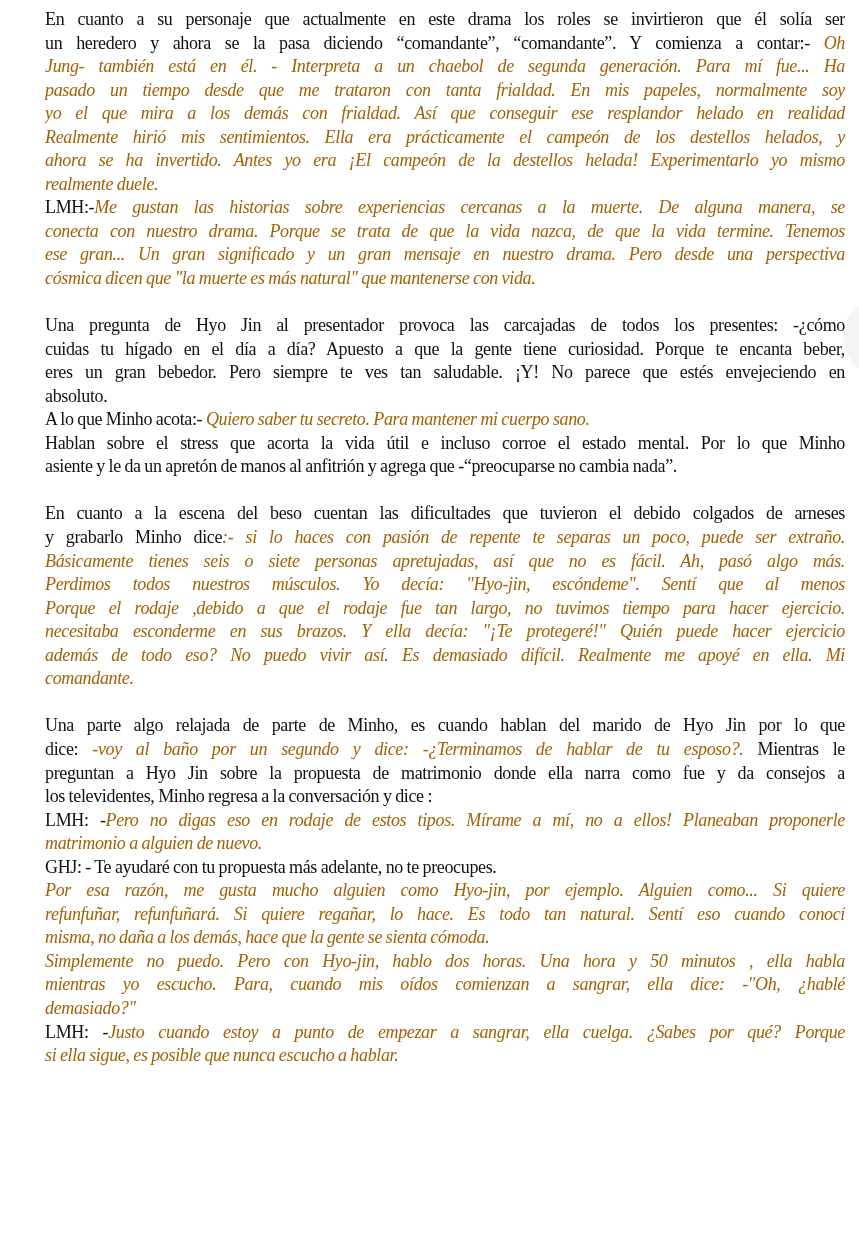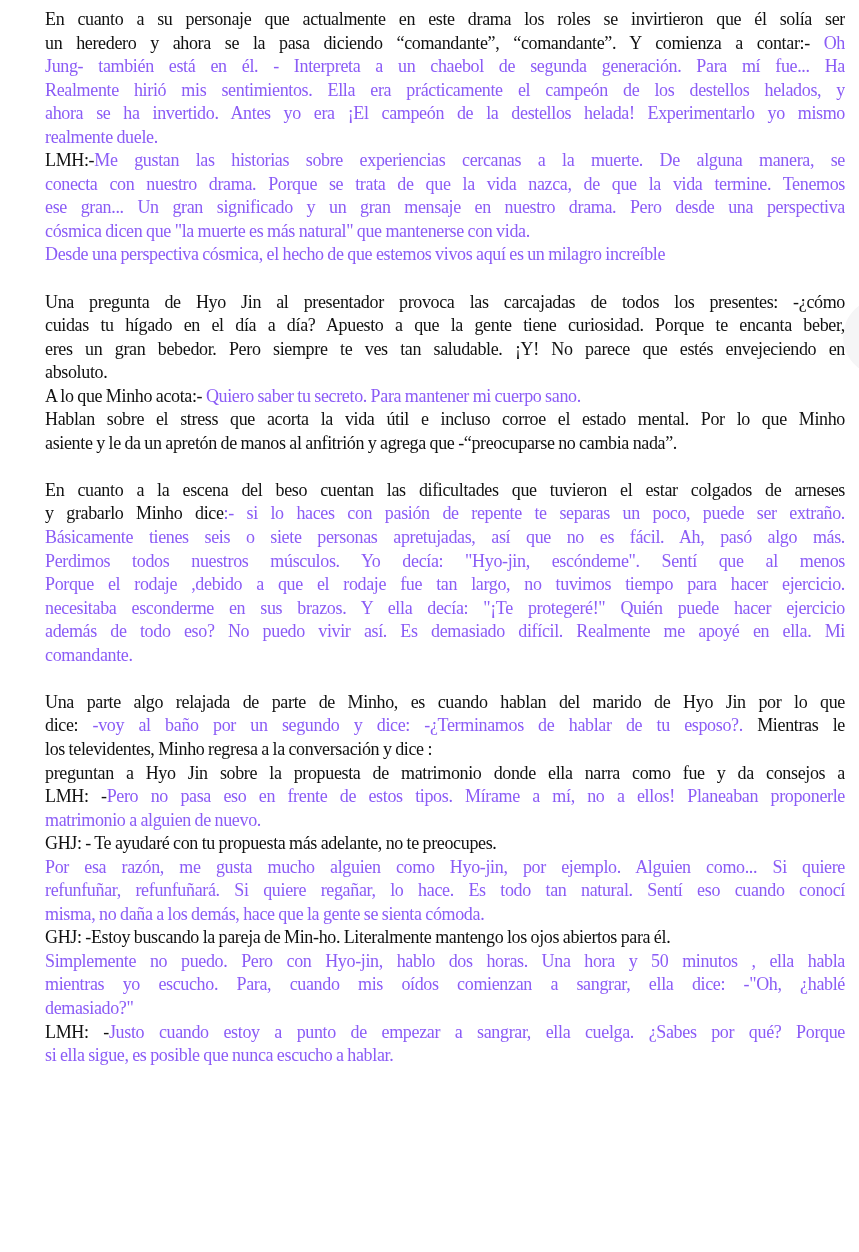--- a/index.html
+++ b/index.html
@@ -7,77 +7,77 @@
   .page {
     position: absolute; left: 45px; top: 8px; width: 800px;
     font-family: "Liberation Serif", "DejaVu Serif", serif;
     font-size: 18px; line-height: 23.55px; color: #111111;
     letter-spacing: -0.35px; word-spacing: -0.5px;
   }
   .line { display: block; white-space: nowrap; height: 23.55px; }
   .line.justify { text-align: justify; text-align-last: justify; white-space: normal; overflow: hidden; }
   .blank { display: block; height: 23.55px; }
   .r { font-style: normal; color: #111111; }
-  .i { color: #8b5cf6; margin-top: 16px; }
+  .i { font-style: italic; color: #a16207; margin-top: 16px; }
   .deco-circle {
     position: absolute; left: 843px; top: 296px; width: 90px; height: 82px;
     border-radius: 50%; background: #f5f5f6;
   }
 </style>
 </head>
 <body>
 
 <div class="deco-circle"></div>
 <div class="page" id="page">
     <div class="paragraph">
       <span class="line justify"><span class="r">En cuanto a su personaje que actualmente en este drama los roles se invirtieron que él solía ser</span></span>
       <span class="line justify"><span class="r">un heredero y ahora se la pasa diciendo “comandante”, “comandante”.  Y comienza a contar:- </span><span class="i">Oh</span></span>
       <span class="line justify"><span class="i">Jung- también está en él.  - Interpreta a un chaebol de segunda generación. Para mí fue... Ha</span></span>
+      <span class="line justify"><span class="i">pasado un tiempo desde que me trataron con tanta frialdad.   En mis papeles, normalmente soy</span></span>
+      <span class="line justify"><span class="i">yo el que mira a los demás con frialdad. Así que conseguir ese resplandor helado en realidad</span></span>
       <span class="line justify"><span class="i">Realmente hirió mis sentimientos.  Ella era prácticamente el campeón de los destellos helados, y</span></span>
       <span class="line justify"><span class="i">ahora se ha invertido. Antes yo era ¡El campeón de la destellos helada! Experimentarlo yo mismo</span></span>
       <span class="line"><span class="i">realmente duele.</span></span>
       <span class="line justify"><span class="r">LMH:-</span><span class="i">Me gustan las historias sobre experiencias cercanas a la muerte.  De alguna manera, se</span></span>
       <span class="line justify"><span class="i">conecta con nuestro drama. Porque se trata de que la vida nazca, de que la vida termine. Tenemos</span></span>
       <span class="line justify"><span class="i">ese gran... Un gran significado y un gran mensaje en nuestro drama. Pero desde una perspectiva</span></span>
       <span class="line"><span class="i">cósmica dicen que "la muerte es más natural" que mantenerse con vida.</span></span>
-      <span class="line"><span class="i">Desde una perspectiva cósmica, el hecho de que estemos vivos aquí es un milagro increíble</span></span>
     </div>
     <span class="blank"></span>
     <div class="paragraph">
       <span class="line justify"><span class="r">Una pregunta de Hyo Jin al presentador provoca las carcajadas de todos los presentes:  -¿cómo</span></span>
       <span class="line justify"><span class="r">cuidas tu hígado en el día a día? Apuesto a que la gente tiene curiosidad. Porque te encanta beber,</span></span>
       <span class="line justify"><span class="r">eres un gran bebedor. Pero siempre te ves tan saludable.  ¡Y! No parece que estés envejeciendo en</span></span>
       <span class="line"><span class="r">absoluto.</span></span>
       <span class="line"><span class="r">A lo que Minho acota:- </span><span class="i">Quiero saber tu secreto. Para mantener mi cuerpo sano.</span></span>
       <span class="line justify"><span class="r">Hablan sobre el stress que acorta la vida útil e incluso corroe el estado mental. Por lo que Minho</span></span>
       <span class="line"><span class="r">asiente y le da un apretón de manos al anfitrión y agrega que -“preocuparse no cambia nada”.</span></span>
     </div>
     <span class="blank"></span>
     <div class="paragraph">
-      <span class="line justify"><span class="r">En cuanto a la escena del beso cuentan las dificultades que tuvieron el estar colgados de arneses</span></span>
+      <span class="line justify"><span class="r">En cuanto a la escena del beso cuentan las dificultades que tuvieron el debido colgados de arneses</span></span>
       <span class="line justify"><span class="r">y grabarlo Minho dice</span><span class="i">:- si lo haces con pasión de repente te separas un poco, puede ser extraño.</span></span>
       <span class="line justify"><span class="i">Básicamente tienes seis o siete personas apretujadas, así que no es fácil. Ah, pasó algo más.</span></span>
       <span class="line justify"><span class="i">Perdimos todos nuestros músculos. Yo decía: "Hyo-jin, escóndeme". Sentí que al menos</span></span>
       <span class="line justify"><span class="i">Porque el rodaje  ,debido a que el rodaje fue tan largo, no tuvimos tiempo para hacer ejercicio.</span></span>
       <span class="line justify"><span class="i">necesitaba esconderme en sus brazos. Y ella decía: "¡Te protegeré!" Quién puede hacer ejercicio</span></span>
       <span class="line justify"><span class="i">además de todo eso? No puedo vivir así. Es demasiado difícil.  Realmente me apoyé en ella. Mi</span></span>
       <span class="line"><span class="i">comandante.</span></span>
     </div>
     <span class="blank"></span>
     <div class="paragraph">
       <span class="line justify"><span class="r">Una parte algo relajada de parte de Minho, es cuando hablan del marido de Hyo Jin por lo que</span></span>
       <span class="line justify"><span class="r">dice:  </span><span class="i">-voy al baño por un segundo y dice: -¿Terminamos de hablar de tu esposo?.</span><span class="r"> Mientras le</span></span>
+      <span class="line justify"><span class="r">preguntan a Hyo Jin sobre la propuesta de matrimonio donde ella narra como fue y da consejos a</span></span>
       <span class="line"><span class="r">los televidentes, Minho regresa a la conversación y dice :</span></span>
-      <span class="line justify"><span class="r">preguntan a Hyo Jin sobre la propuesta de matrimonio donde ella narra como fue y da consejos a</span></span>
-      <span class="line justify"><span class="r">LMH: -</span><span class="i">Pero no pasa eso en frente de estos tipos. Mírame a mí, no a ellos!  Planeaban proponerle</span></span>
+      <span class="line justify"><span class="r">LMH: -</span><span class="i">Pero no digas eso en rodaje de estos tipos. Mírame a mí, no a ellos!  Planeaban proponerle</span></span>
       <span class="line"><span class="i">matrimonio a alguien de nuevo.</span></span>
       <span class="line"><span class="r">GHJ: - Te ayudaré con tu propuesta más adelante, no te preocupes.</span></span>
       <span class="line justify"><span class="i">Por esa razón, me gusta mucho alguien como Hyo-jin, por ejemplo. Alguien como... Si quiere</span></span>
       <span class="line justify"><span class="i">refunfuñar, refunfuñará. Si quiere regañar, lo hace. Es todo tan natural. Sentí eso cuando conocí</span></span>
       <span class="line"><span class="i">misma, no daña a los demás, hace que la gente se sienta cómoda.</span></span>
-      <span class="line"><span class="r">GHJ: -Estoy buscando la pareja de Min-ho. Literalmente mantengo los ojos abiertos para él.</span></span>
       <span class="line justify"><span class="i">Simplemente no puedo. Pero con Hyo-jin, hablo dos horas. Una hora y 50 minutos , ella habla</span></span>
       <span class="line justify"><span class="i">mientras yo escucho.  Para,   cuando mis oídos comienzan a sangrar, ella dice: -"Oh, ¿hablé</span></span>
       <span class="line"><span class="i">demasiado?"</span></span>
       <span class="line justify"><span class="r">LMH: -</span><span class="i">Justo cuando estoy a punto de empezar a sangrar, ella cuelga. ¿Sabes por qué? Porque</span></span>
       <span class="line"><span class="i">si ella sigue, es posible que nunca escucho a hablar.</span></span>
     </div>
   </div>
 
 </body></html>

